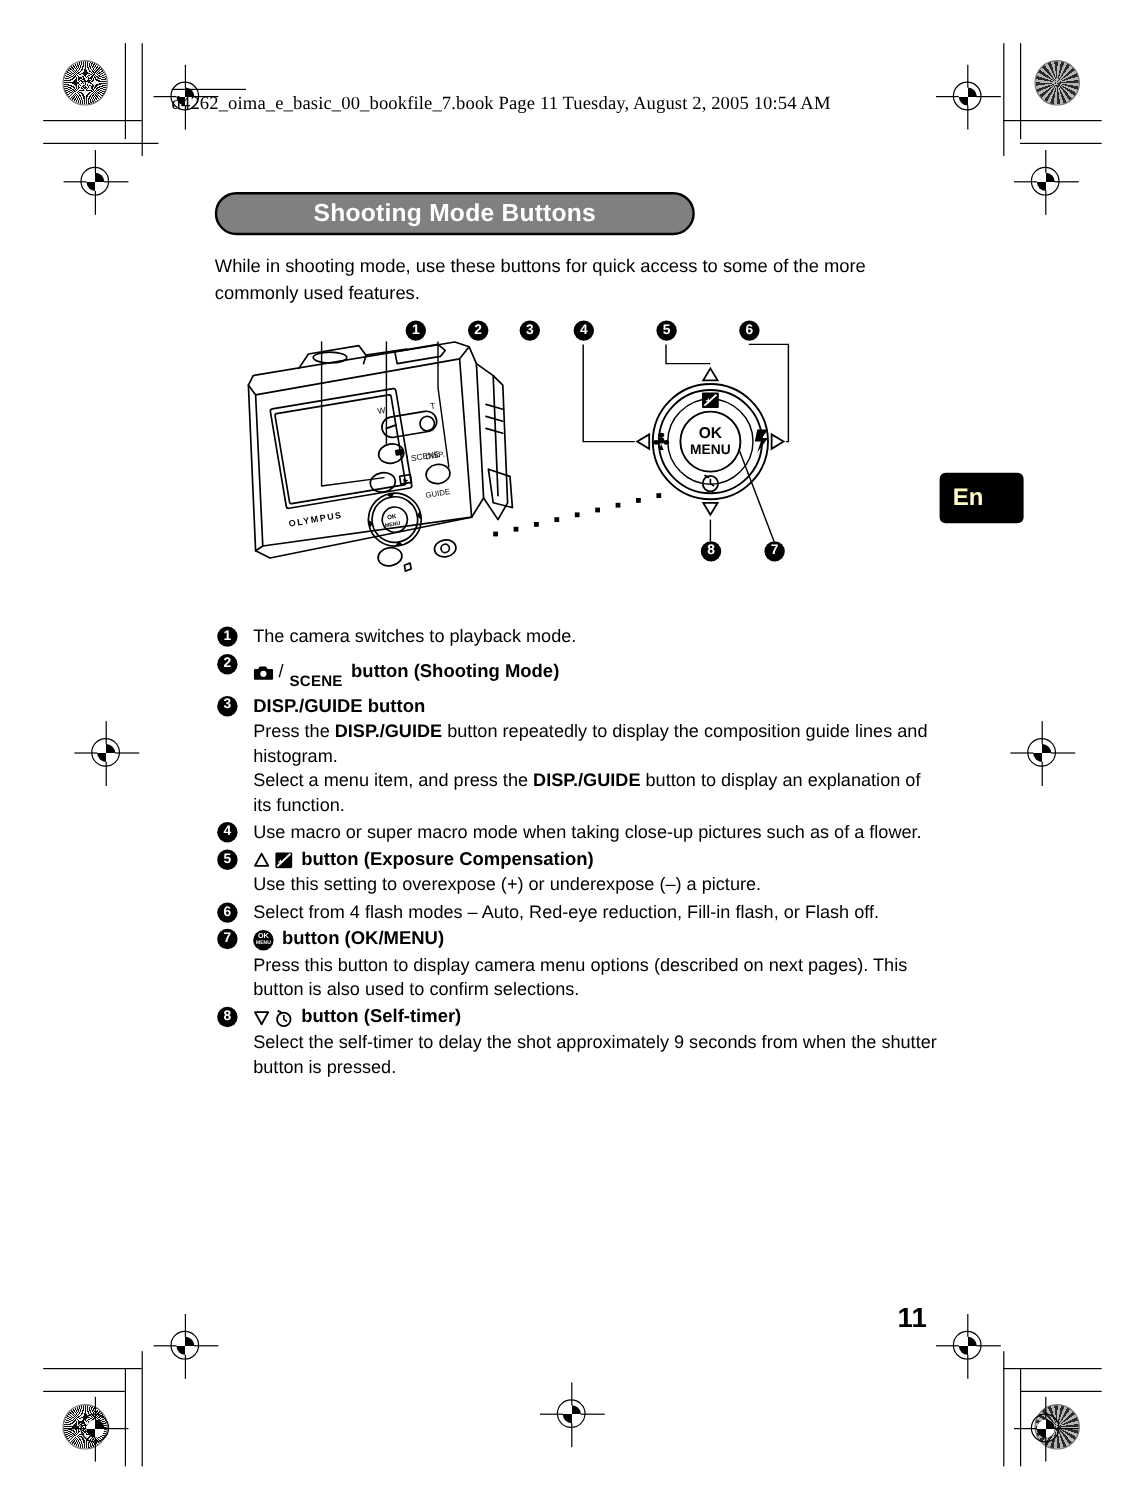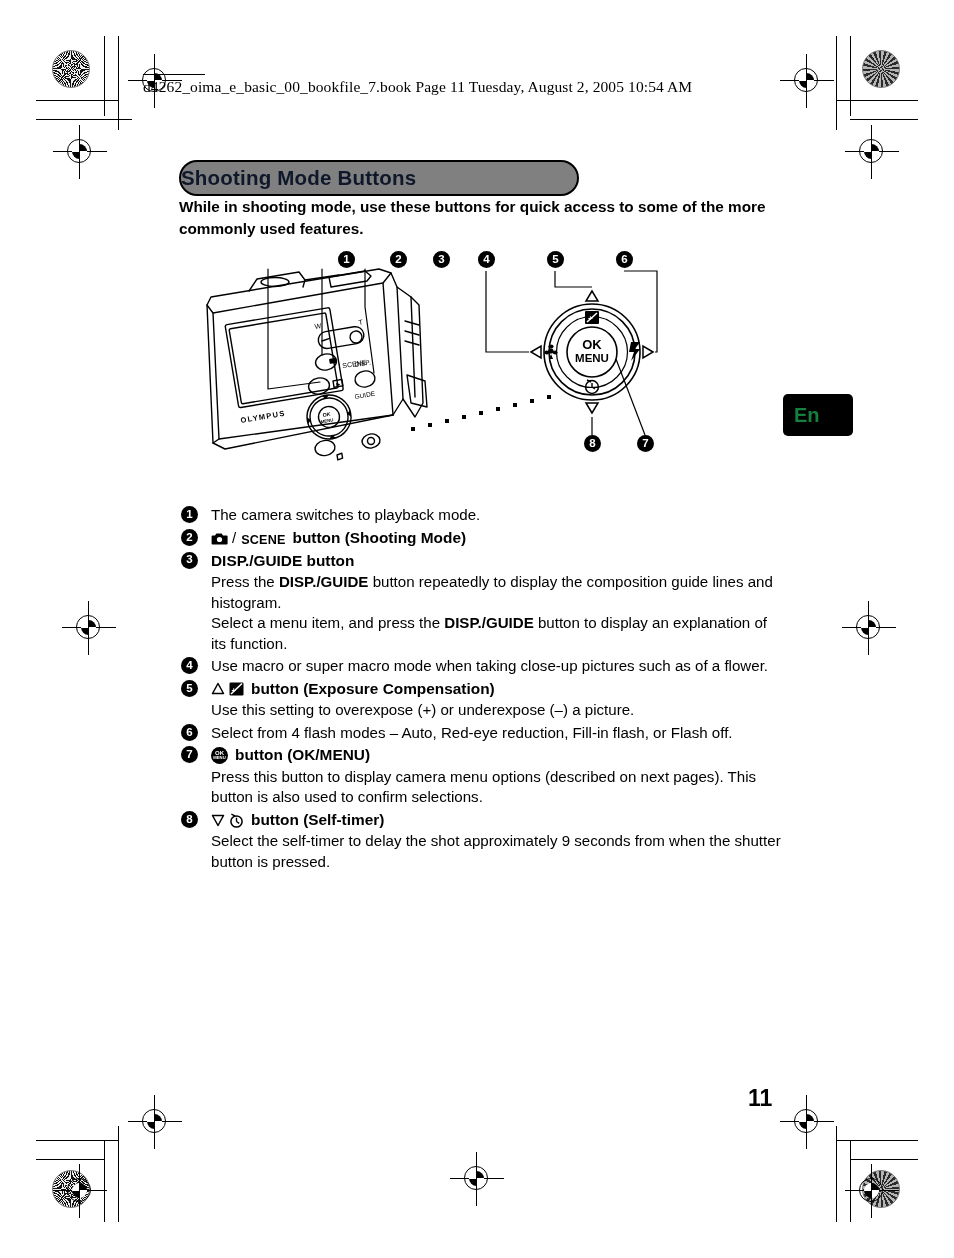--- a/index.html
+++ b/index.html
@@ -86,21 +86,21 @@
 
   
   .lang-tab {
     position: absolute;
     left: 783px;
     top: 394px;
     width: 70px;
     height: 42px;
     background: #000;
     border-radius: 5px;
-    color: #15803d;
+    color: #fef9c3;
     font-size: 20px;
     font-weight: bold;
     display: flex;
     align-items: center;
     padding-left: 11px;
     box-sizing: border-box;
   }
 
   
   .content {
@@ -112,31 +112,32 @@
 
   .title-pill {
     width: 400px;
     height: 36px;
     background: #808080;
     border: 2px solid #000;
     border-radius: 18px;
     box-sizing: border-box;
     display: flex;
     align-items: center;
-    color: #0f172a;
+    justify-content: center;
+    color: #ffffff;
     font-size: 20.5px;
     font-weight: bold;
     letter-spacing: 0.2px;
   }
 
   .intro {
+    margin-top: 16px;
     font-size: 15.3px;
     line-height: 1.42;
     width: 592px;
-    font-weight: bold;
   }
 
   
   .figure {
     position: relative;
     height: 252px;
     margin-top: 8px;
   }
   .figure svg { position: absolute; left: 0; top: 0; }
 
@@ -191,21 +192,21 @@
     margin-right: 4px;
   }
   .ic-playback::after {
     content: "";
     border-left: 8px solid #000;
     border-top: 5px solid transparent;
     border-bottom: 5px solid transparent;
   }
 
   .ic-camera { margin-right: 1px; }
-  .scene-txt { font-size: 12.6px; font-weight: bold; letter-spacing: 0.2px; margin: 4px 5px 0 2px; }
+  .scene-txt { font-size: 12.6px; font-weight: bold; letter-spacing: 0.2px; margin: 16px 5px 0 2px; }
   .slash { font-weight: normal; font-size: 15px; margin: 0 1px; }
 
   .ic-arrow-l, .ic-arrow-r, .ic-arrow-u, .ic-arrow-d { margin-right: 2px; }
 
   .ic-okmenu {
     width: 17px; height: 17px;
     border-radius: 50%;
     background: #000;
     color: #fff;
     display: inline-flex;

